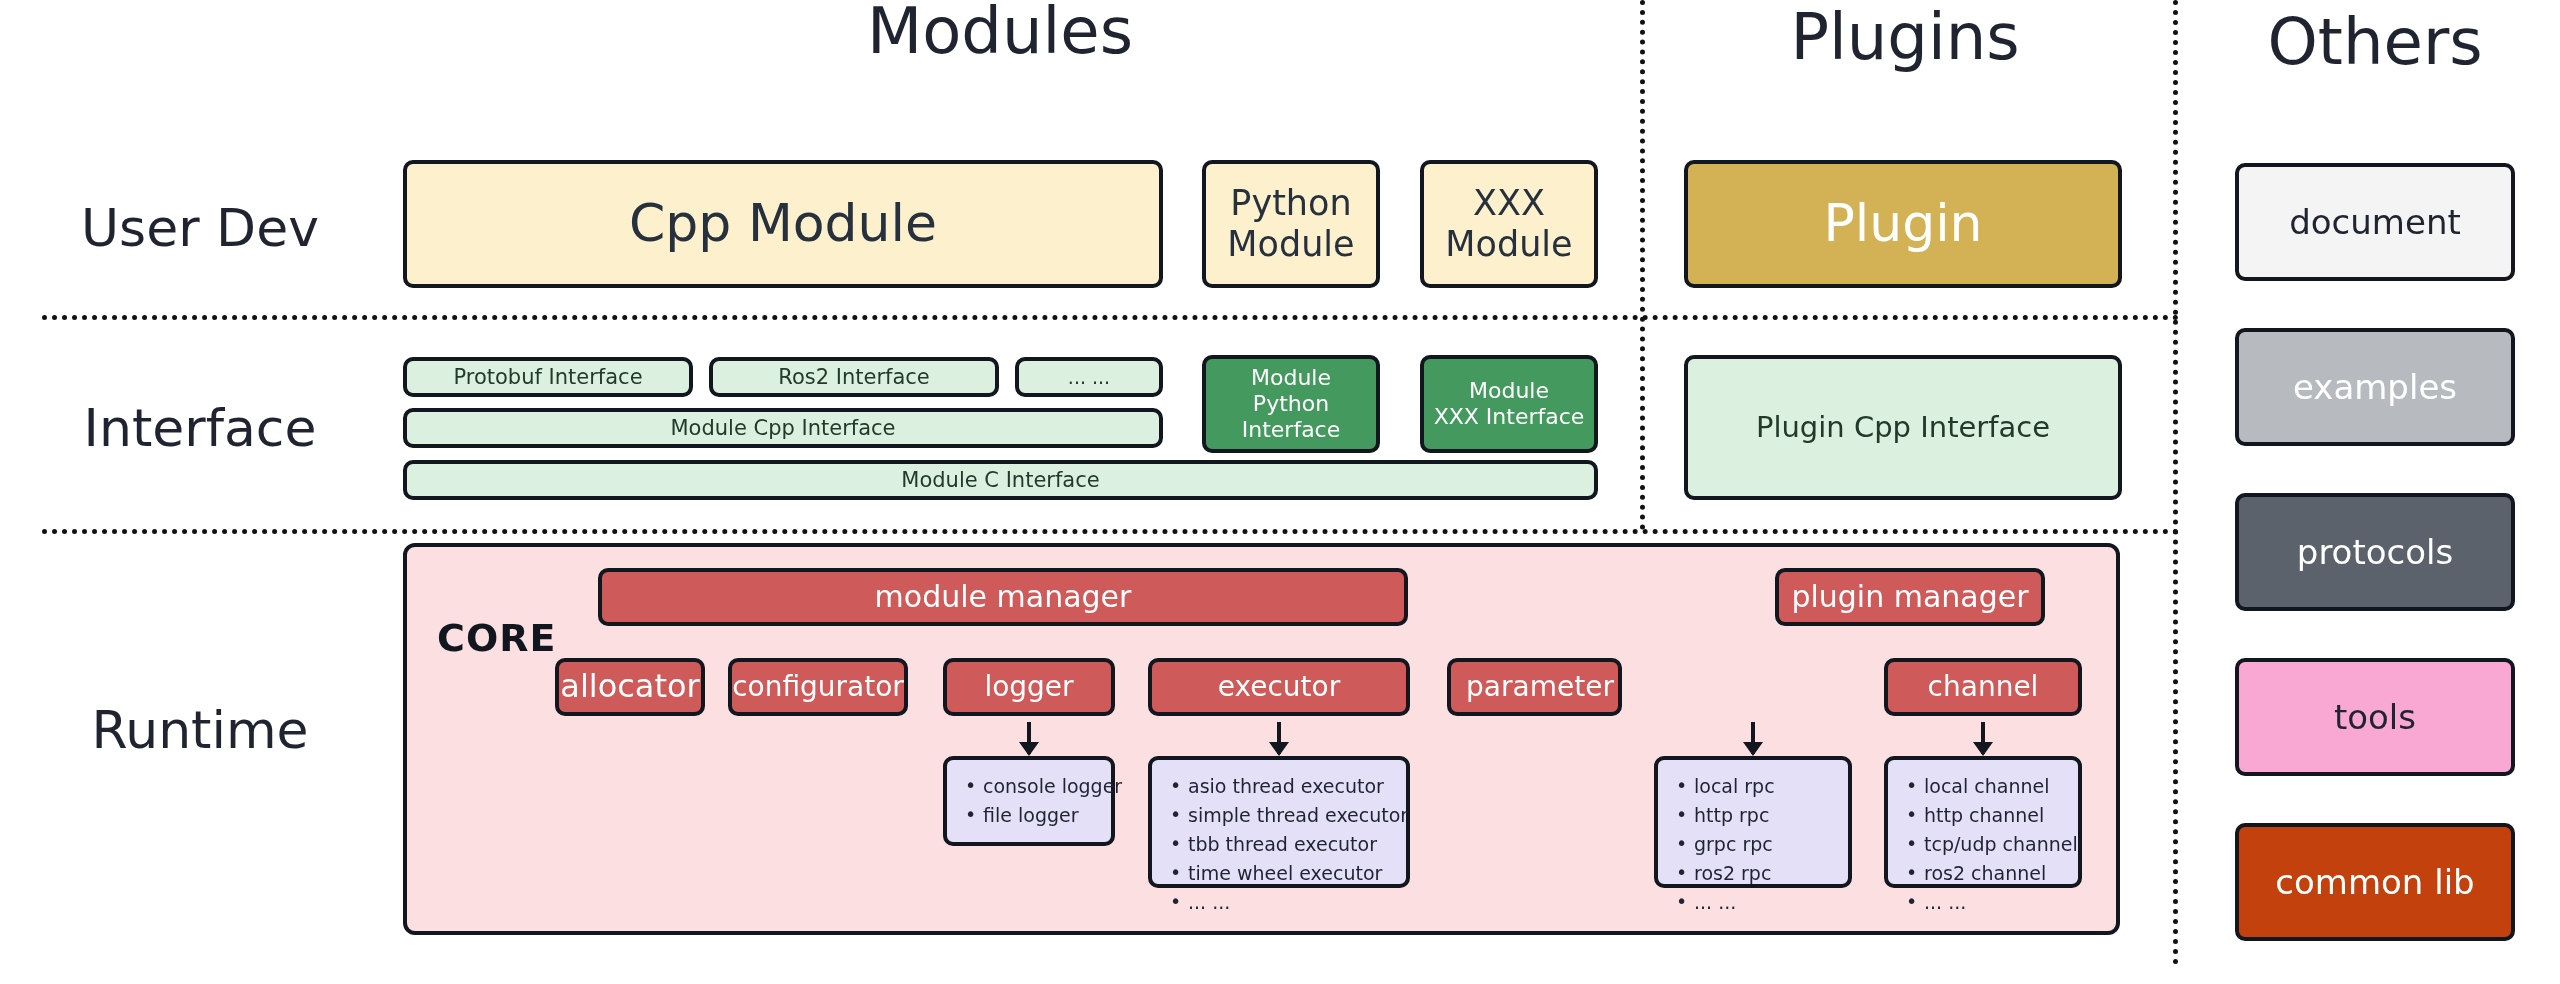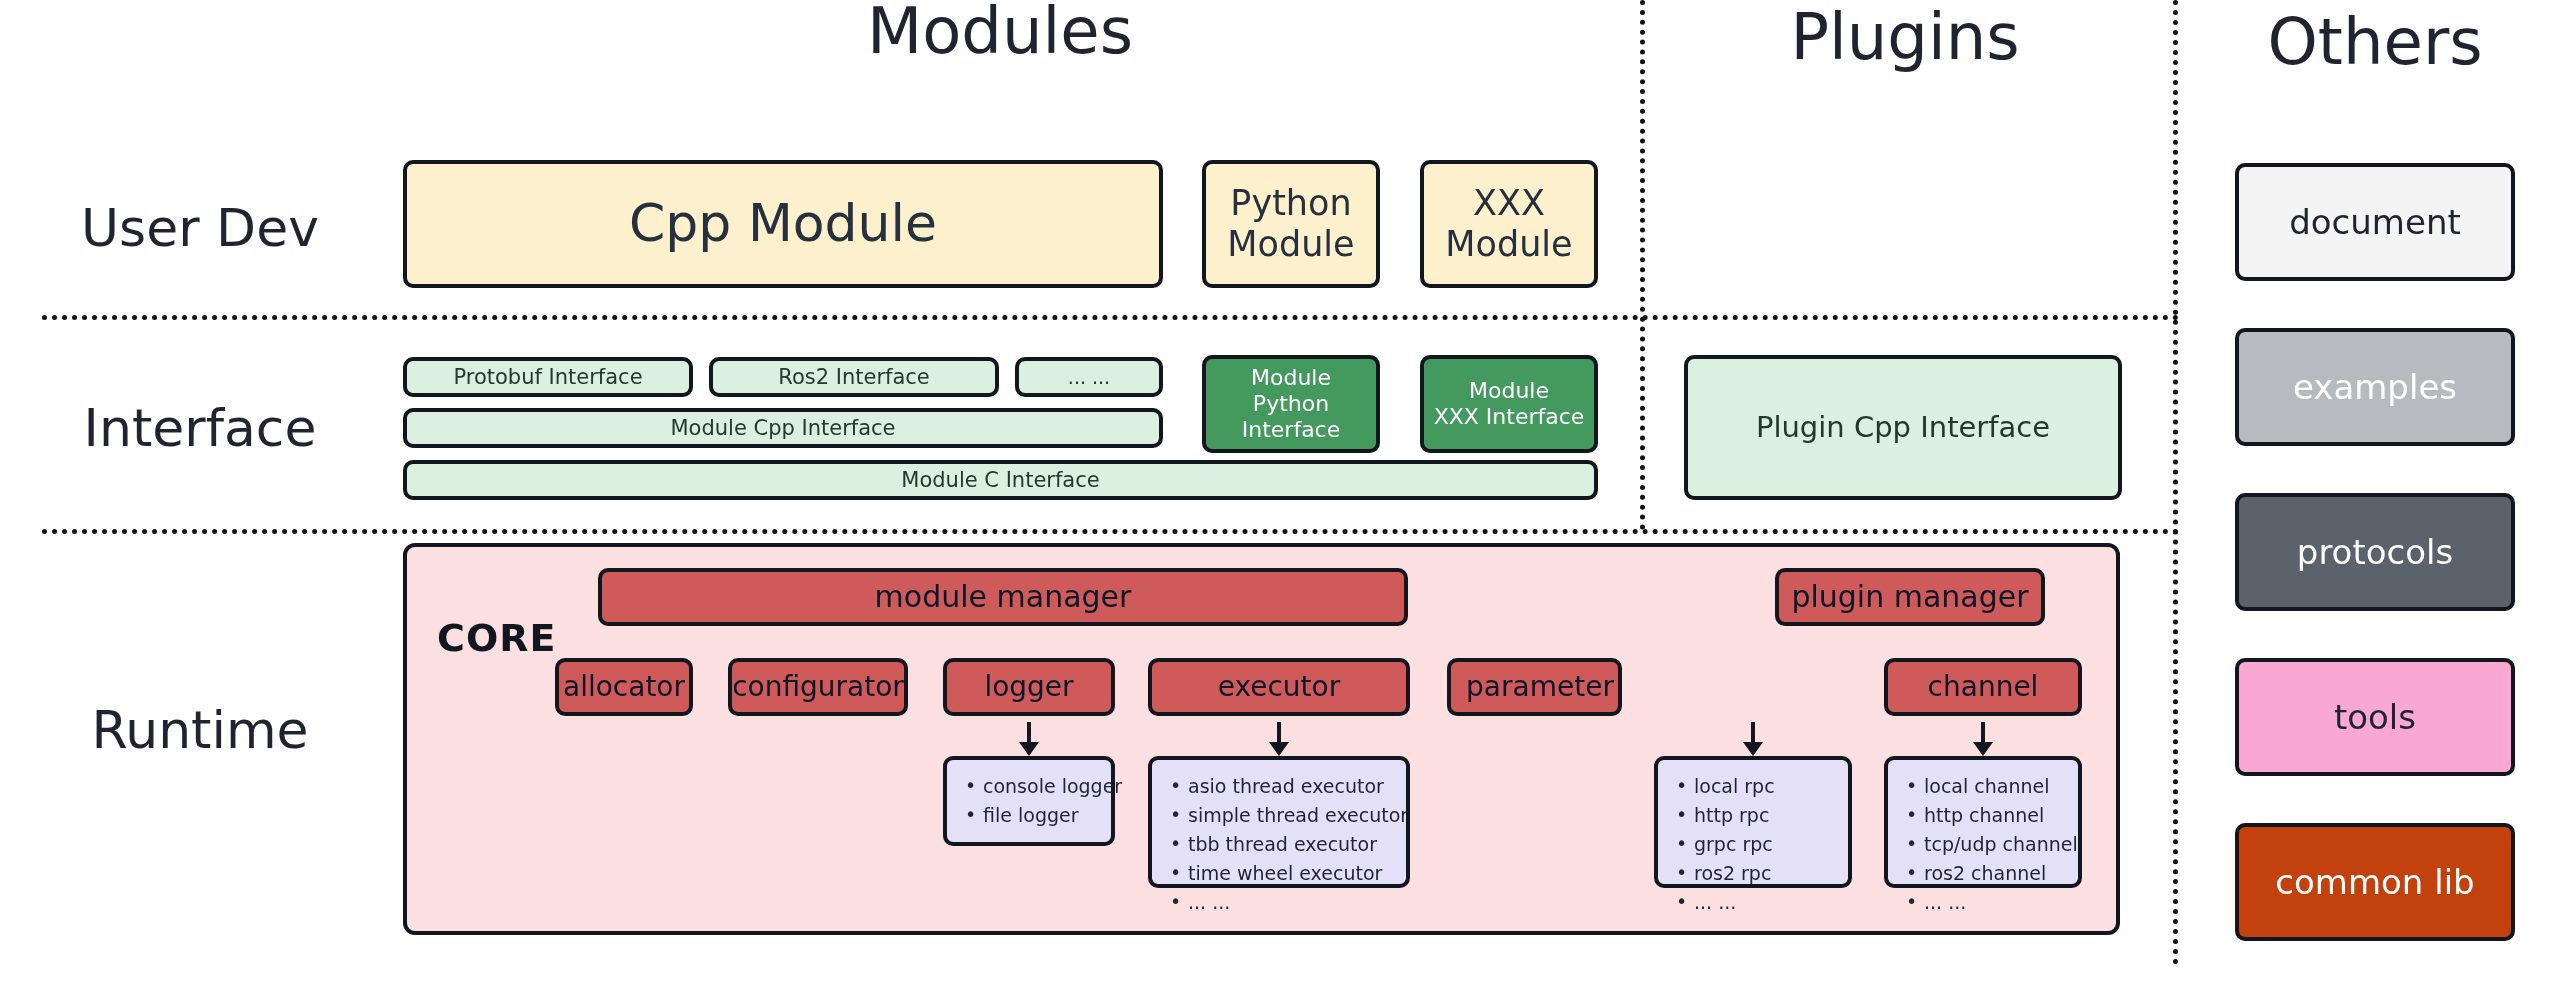--- a/index.html
+++ b/index.html
@@ -52,21 +52,21 @@
     justify-content:center;
     text-align:center;
     line-height:1.18;
     box-sizing:border-box;
   }
 
   .n-cream{background:#fcf0cd;color:#26313d;}
   .n-gold{background:#d2b255;color:#ffffff;}
   .n-green-l{background:#dcf0e0;color:#233a2a;}
   .n-green-d{background:#449a5e;color:#ffffff;}
-  .n-red{background:#cf5a5a;color:#0f172a;}
+  .n-red{background:#cf5a5a;color:#ffffff;}
   .n-pink{background:#fcdfe0;}
   .n-doc{background:#f4f4f4;color:#1f2430;}
   .n-examples{background:#b7bbc0;color:#ffffff;}
   .n-protocols{background:#5c626b;color:#ffffff;}
   .n-tools{background:#f9a8d4;color:#1f2430;}
   .n-commonlib{background:#c2410c;color:#ffffff;}
 
   .core-label{
     position:absolute;
     font-size:38px;
@@ -144,20 +144,23 @@
   <div class="abs node n-cream" style="left:1202px;top:160px;width:178px;height:128px;font-size:35px;flex-direction:column;">
     <span>Python</span>
     <span>Module</span>
   </div>
 
   <div class="abs node n-cream" style="left:1420px;top:160px;width:178px;height:128px;font-size:35px;flex-direction:column;">
     <span>XXX</span>
     <span>Module</span>
   </div>
 
+  <div class="abs node n-gold" style="left:1684px;top:160px;width:438px;height:128px;font-size:52px;">
+    <span>Plugin</span>
+  </div>
 
   <div class="abs node n-green-l" style="left:403px;top:357px;width:290px;height:40px;font-size:21px;">
     <span>Protobuf Interface</span>
   </div>
   <div class="abs node n-green-l" style="left:709px;top:357px;width:290px;height:40px;font-size:21px;">
     <span>Ros2 Interface</span>
   </div>
   <div class="abs node n-green-l" style="left:1015px;top:357px;width:148px;height:40px;font-size:19px;">
     <span>... ...</span>
   </div>
@@ -190,21 +193,21 @@
   <div class="core-label" style="left:437px;top:616px;">CORE</div>
 
   <div class="abs node n-red" style="left:598px;top:568px;width:810px;height:58px;font-size:30px;">
     <span>module manager</span>
   </div>
 
   <div class="abs node n-red" style="left:1775px;top:568px;width:270px;height:58px;font-size:30px;">
     <span>plugin manager</span>
   </div>
 
-  <div class="abs node n-red" style="left:555px;top:658px;width:138px;height:58px;font-size:28px;">
+  <div class="abs node n-red" style="left:555px;top:658px;width:150px;height:58px;font-size:32px;">
     <span>allocator</span>
   </div>
 
   <div class="abs node n-red" style="left:728px;top:658px;width:180px;height:58px;font-size:28px;">
     <span>configurator</span>
   </div>
 
   <div class="abs node n-red" style="left:943px;top:658px;width:172px;height:58px;font-size:28px;">
     <span>logger</span>
   </div>

